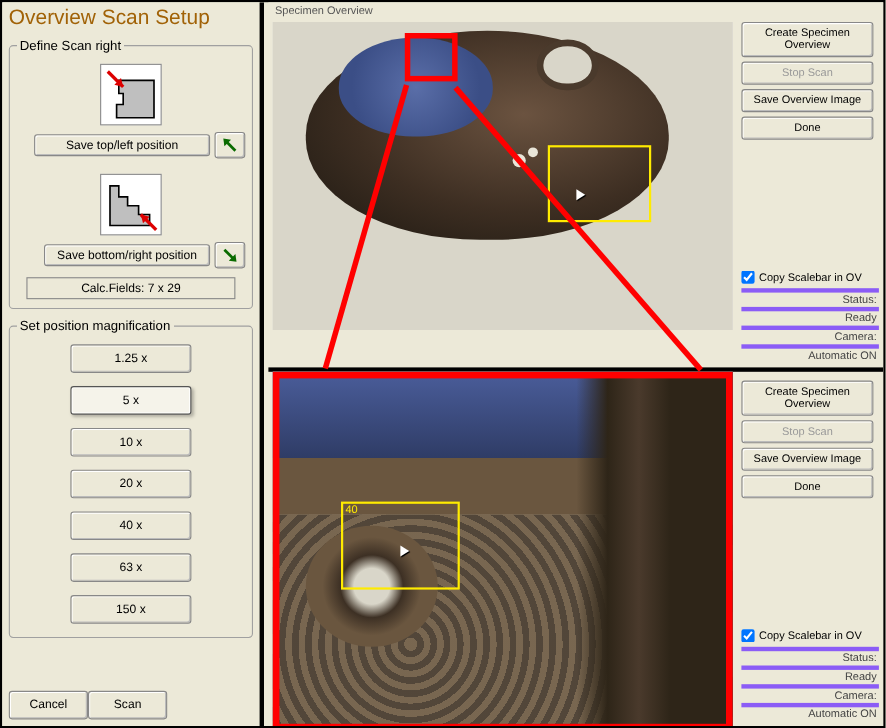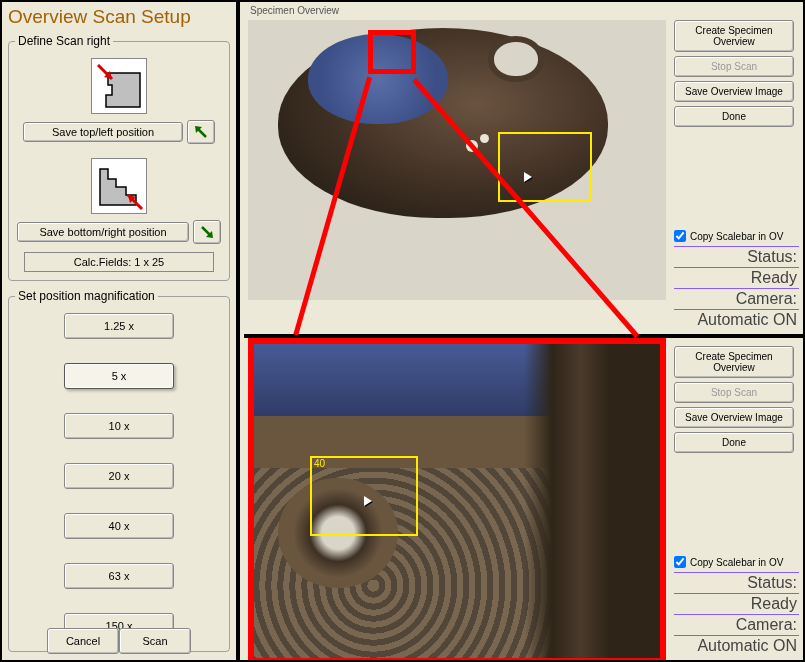--- a/index.html
+++ b/index.html
@@ -40,21 +40,21 @@
     width: 56px; height: 56px;
     margin: 4px auto 6px auto;
     border: 1px solid #888;
     background: #fff;
     position: relative;
   }
   .row {
     display: flex;
     gap: 4px;
     align-items: center;
-    justify-content: center;
+    justify-content: flex-end;
   }
   button.winbtn {
     background: #ece9d8;
     border: 1px solid #888;
     border-radius: 3px;
     padding: 3px 6px;
     font-size: 11px;
     font-family: inherit;
     box-shadow: 1px 1px 0 #fff inset, -1px -1px 0 #bbb inset;
     cursor: pointer;
@@ -68,34 +68,34 @@
     text-align: center;
     padding: 3px 0;
     font-size: 11px;
     width: 190px;
     margin-left: auto; margin-right: auto;
   }
   .mag-list {
     display: flex;
     flex-direction: column;
     align-items: center;
-    gap: 24px;
+    gap: 12px;
     padding: 4px 0;
   }
   .mag-list button.winbtn { width: 110px; padding: 6px 0; }
   .mag-list button.winbtn.selected {
     border: 1px solid #555;
     box-shadow: 0 0 0 1px #fff inset, 2px 2px 3px rgba(0,0,0,.25);
     background: #f5f3ea;
   }
   .bottom-buttons {
     position: absolute;
     bottom: 6px; left: 6px; right: 6px;
     display: flex;
-    justify-content: center;
+    justify-content: flex-start;
   }
   .bottom-buttons button { width: 72px; padding: 6px 0; }
 
   .right-outer {
     position: absolute;
     left: 242px; top: 0;
     width: 559px; height: 534px;
   }
   .viewer {
     position: absolute;
@@ -125,25 +125,25 @@
   .side-controls button.winbtn { width: 120px; font-size:10px; padding:4px 2px;}
   .side-controls button.winbtn.disabled { color:#999; }
   .status-block {
     position: absolute;
     right: 4px;
     width: 125px;
     font-size: 10px;
   }
   .status-block.small { bottom: 4px; }
   .status-line {
-    border-top: 1px solid #8b5cf6;
+    border-top: 4px solid #8b5cf6;
     text-align: right;
     padding: 1px 2px;
     color: #444;
-    font-size:16px;
+    font-size:10px;
   }
   .chk { display:flex; align-items:center; gap:4px; font-size:10px; margin-bottom:4px;}
   input[type=checkbox]{ width:12px; height:12px; margin:0;}
 
   
   .specimen-ov {
     position:absolute; inset:0;
     background:
       linear-gradient(#d9d6c9,#d9d6c9);
   }
@@ -196,30 +196,30 @@
     </div>
 
     <div class="icon-box" style="margin-top:14px">
       <svg width="56" height="56">
         <polygon points="8,46 8,10 16,10 16,20 24,20 24,28 34,28 34,36 44,36 44,46" fill="#bfbfbf" stroke="#000" stroke-width="1.5"></polygon>
         <line x1="50" y1="50" x2="36" y2="36" stroke="#d00" stroke-width="3"></line>
         <polygon points="36,36 44,38 38,44" fill="#d00"></polygon>
       </svg>
     </div>
     <div class="row">
-      <button class="winbtn wide" style="width:172px">Save bottom/right position</button>
+      <button class="winbtn wide" style="width:151px">Save bottom/right position</button>
       <button class="winbtn arrowbtn">
         <svg width="16" height="16">
             <line x1="3" y1="3" x2="12" y2="12" stroke="#0a6b00" stroke-width="2.5"></line>
             <polygon points="14,14 7,13 13,7" fill="#0a6b00"></polygon>
           </svg>
       </button>
     </div>
 
-    <div class="calc-field">Calc.Fields: 1 x 25</div>
+    <div class="calc-field">Calc.Fields: 7 x 29</div>
   </fieldset>
 
   <fieldset>
     <legend>Set position magnification</legend>
     <div class="mag-list" id="mag-list">
         <button class="winbtn">1.25 x</button>
         <button class="winbtn selected">5 x</button>
         <button class="winbtn">10 x</button>
         <button class="winbtn">20 x</button>
         <button class="winbtn">40 x</button>

